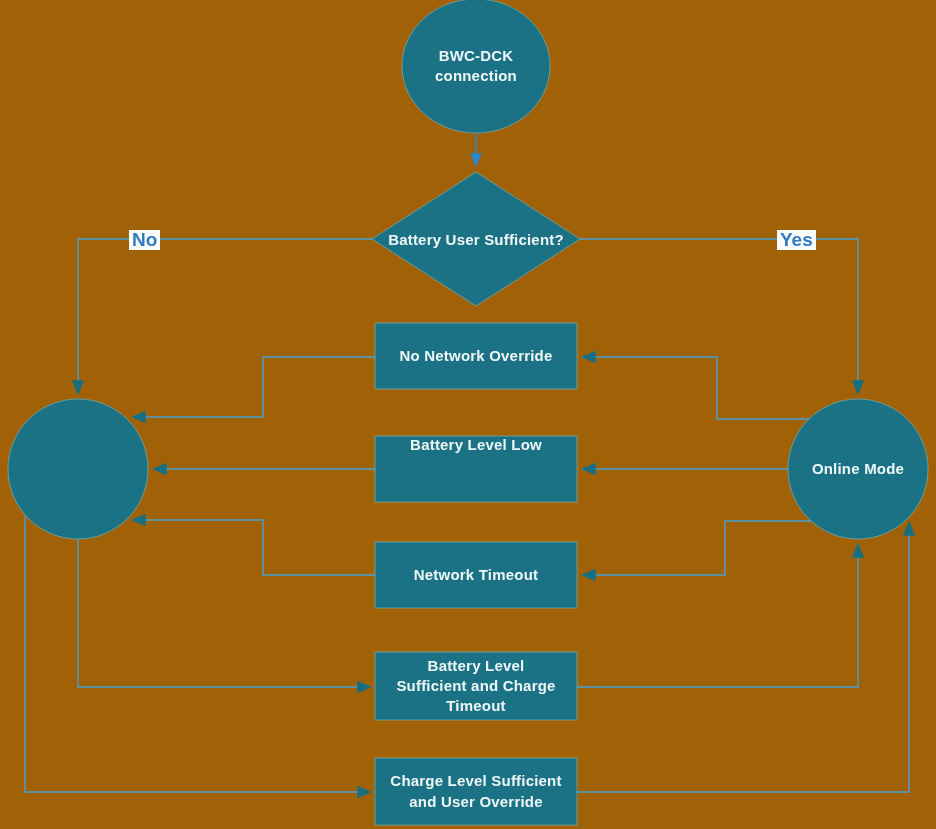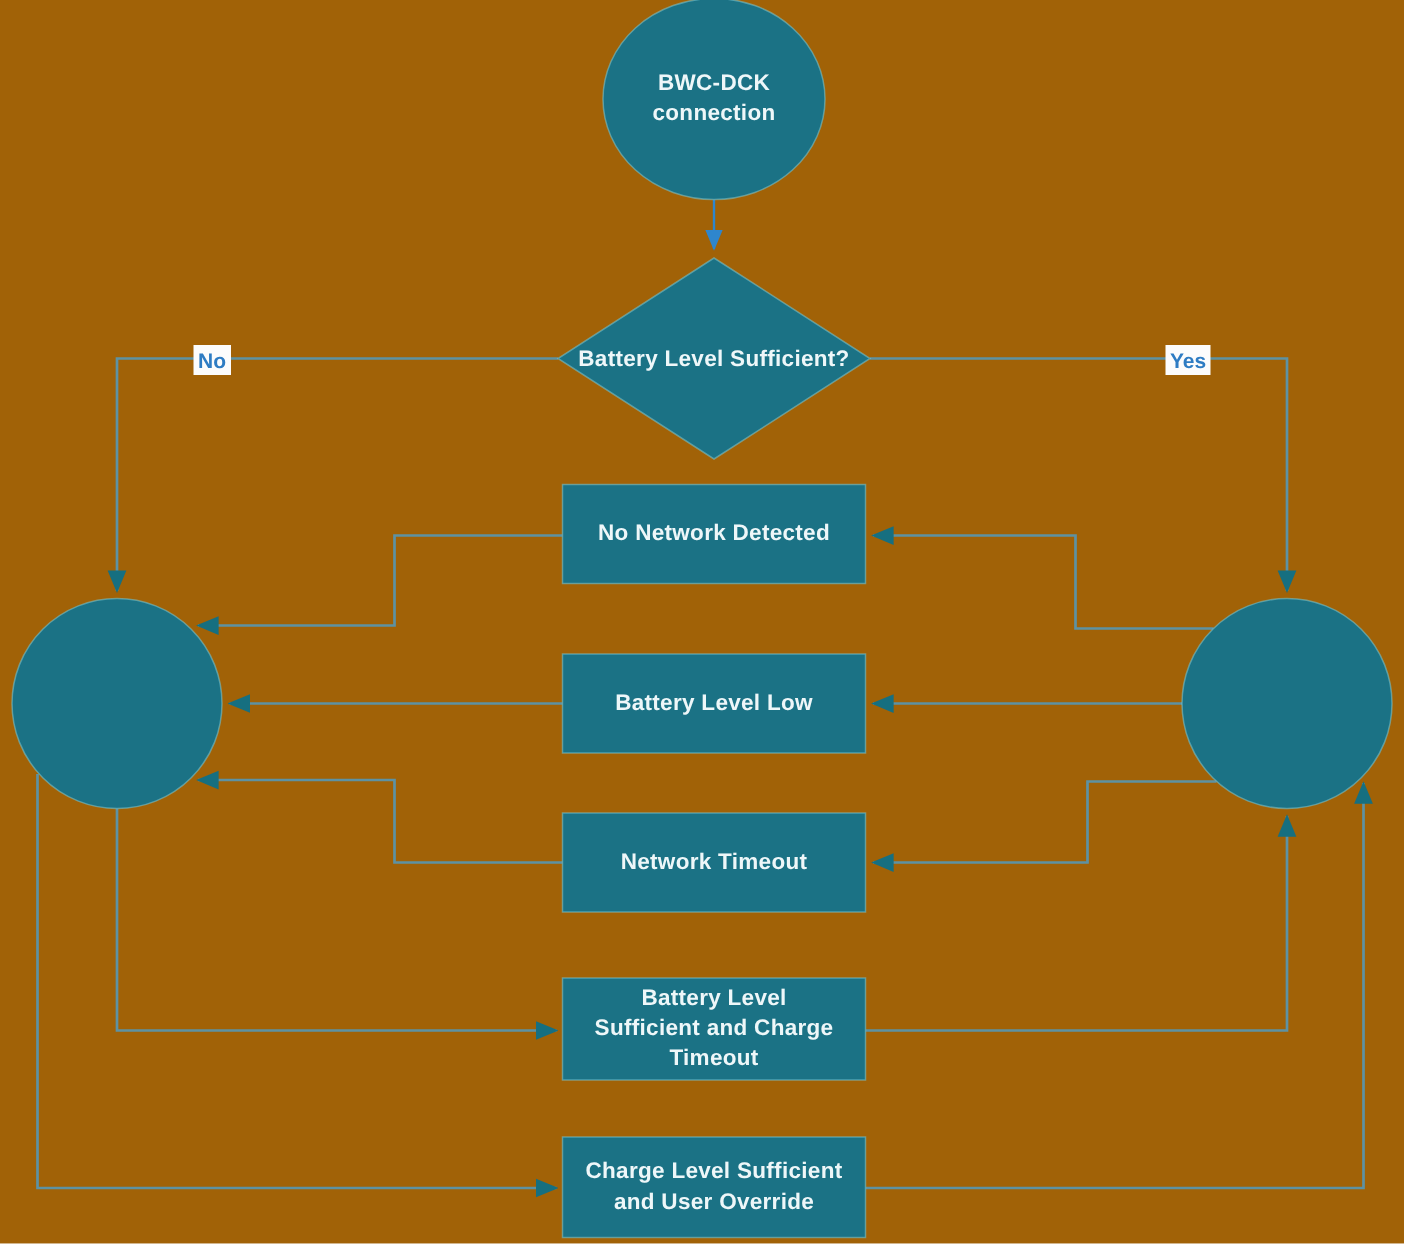--- a/index.html
+++ b/index.html
@@ -18,21 +18,21 @@
     color:#eef7f9;
     font-size:15px;font-weight:bold;
     line-height:1.35;
     letter-spacing:.2px;
     pointer-events:none;
   }
   .edge-lbl{
     position:absolute;
     display:flex;align-items:center;justify-content:center;
     color:#2e7cc3;
-    font-size:14px;font-weight:bold;
+    font-size:19px;font-weight:bold;
     background:#fcfcfc;
     padding:0 3px;
     pointer-events:none;
   }
   .shape{fill:#1b7285;stroke:rgba(120,200,215,.55);stroke-width:1;}
   .conn{fill:none;stroke:#5d92a3;stroke-width:1.8;}
   .conn-blue{fill:none;stroke:#2e86cd;stroke-width:1.6;}
 </style>
 </head>
 <body>
@@ -75,25 +75,26 @@
 
     <rect class="shape" x="375" y="323" width="202" height="66"></rect>
     <rect class="shape" x="375" y="436" width="202" height="66"></rect>
     <rect class="shape" x="375" y="542" width="202" height="66"></rect>
     <rect class="shape" x="375" y="652" width="202" height="68"></rect>
     <rect class="shape" x="375" y="758" width="202" height="67"></rect>
   </svg>
 
   <div class="lbl" style="left:418px;top:30px;width:116px;height:72px;">BWC-DCK connection</div>
 
-  <div class="lbl" style="left:356px;top:229px;width:240px;height:22px;">Battery Level Sufficient?</div>
+  <div class="lbl" style="left:356px;top:229px;width:240px;height:22px;">Battery User Sufficient?</div>
 
   <div class="edge-lbl" style="left:129px;top:230px;height:20px;">No</div>
   <div class="edge-lbl" style="left:777px;top:230px;height:20px;">Yes</div>
 
+  <div class="lbl" style="left:788px;top:456px;width:140px;height:26px;">Online Mode</div>
 
-  <div class="lbl" style="left:380px;top:323px;width:192px;height:66px;">No Network Detected</div>
-  <div class="lbl" style="left:380px;top:436px;width:192px;height:66px;">Battery Level Low</div>
+  <div class="lbl" style="left:380px;top:323px;width:192px;height:66px;">No Network Override</div>
+  <div class="lbl" style="left:380px;top:412px;width:192px;height:66px;">Battery Level Low</div>
   <div class="lbl" style="left:380px;top:542px;width:192px;height:66px;">Network Timeout</div>
   <div class="lbl" style="left:392px;top:652px;width:168px;height:68px;">Battery Level Sufficient  and Charge Timeout</div>
   <div class="lbl" style="left:384px;top:758px;width:184px;height:67px;">Charge Level Sufficient and User Override</div>
 
 </div>
 
 </body></html>

